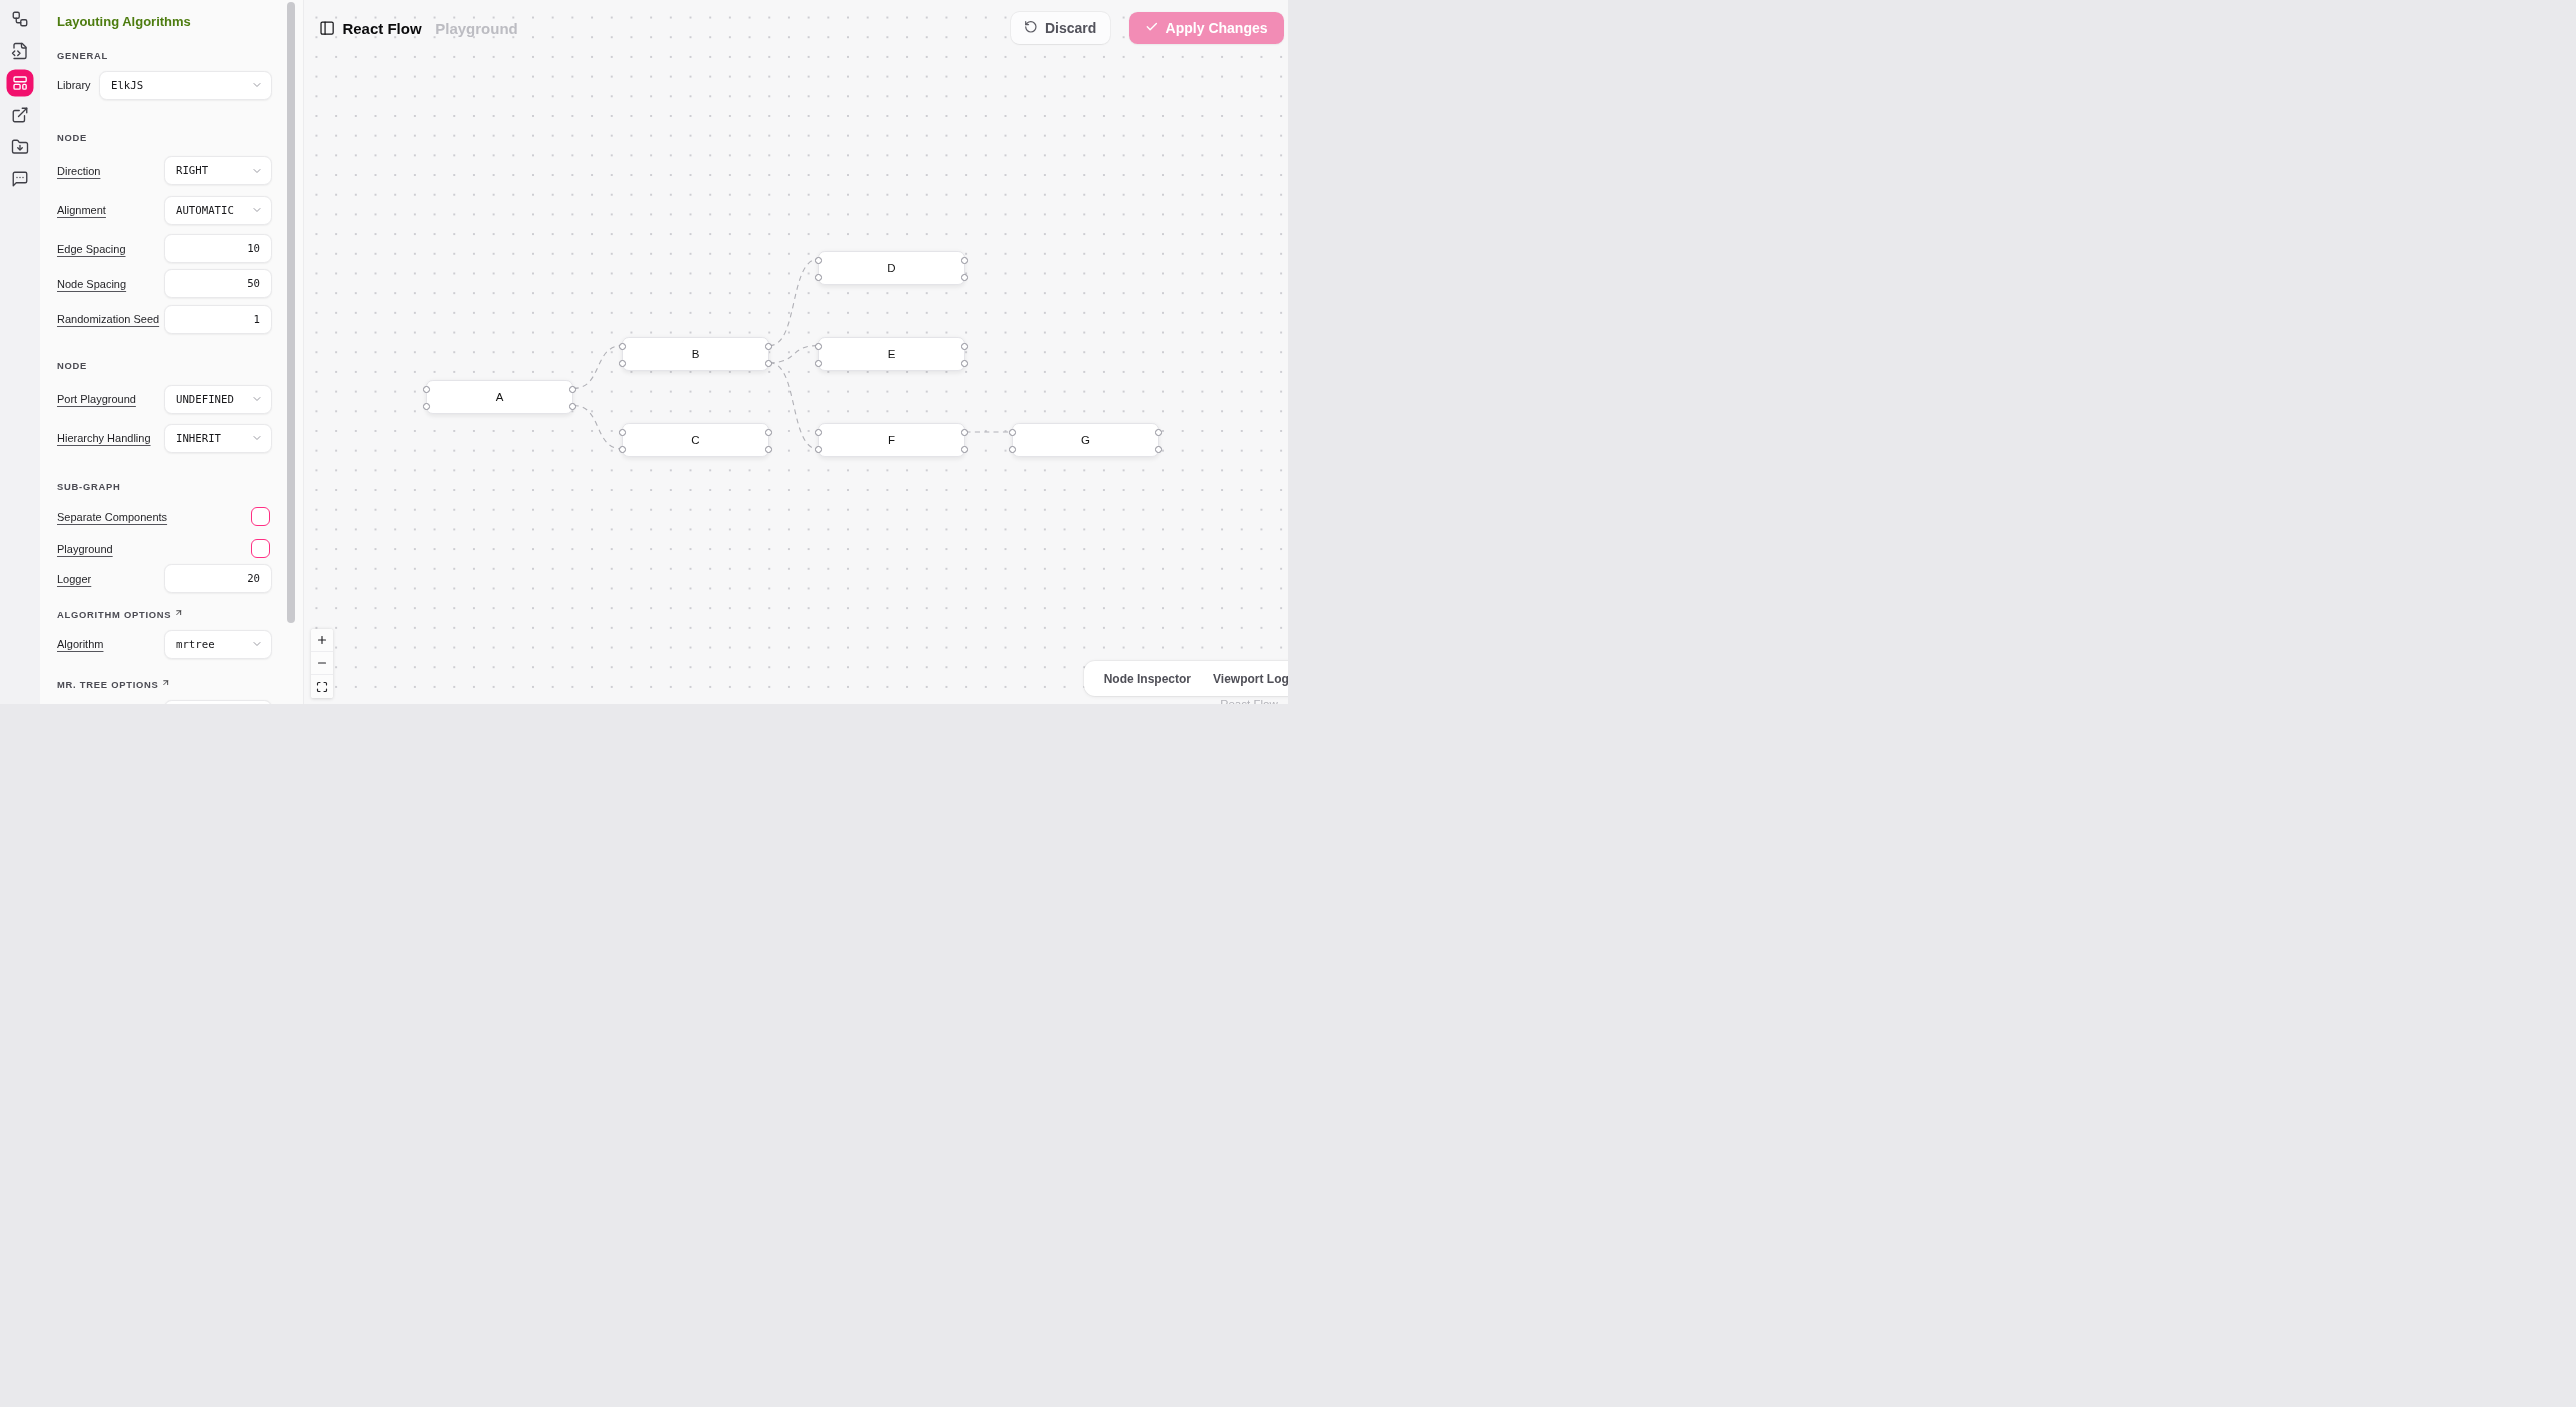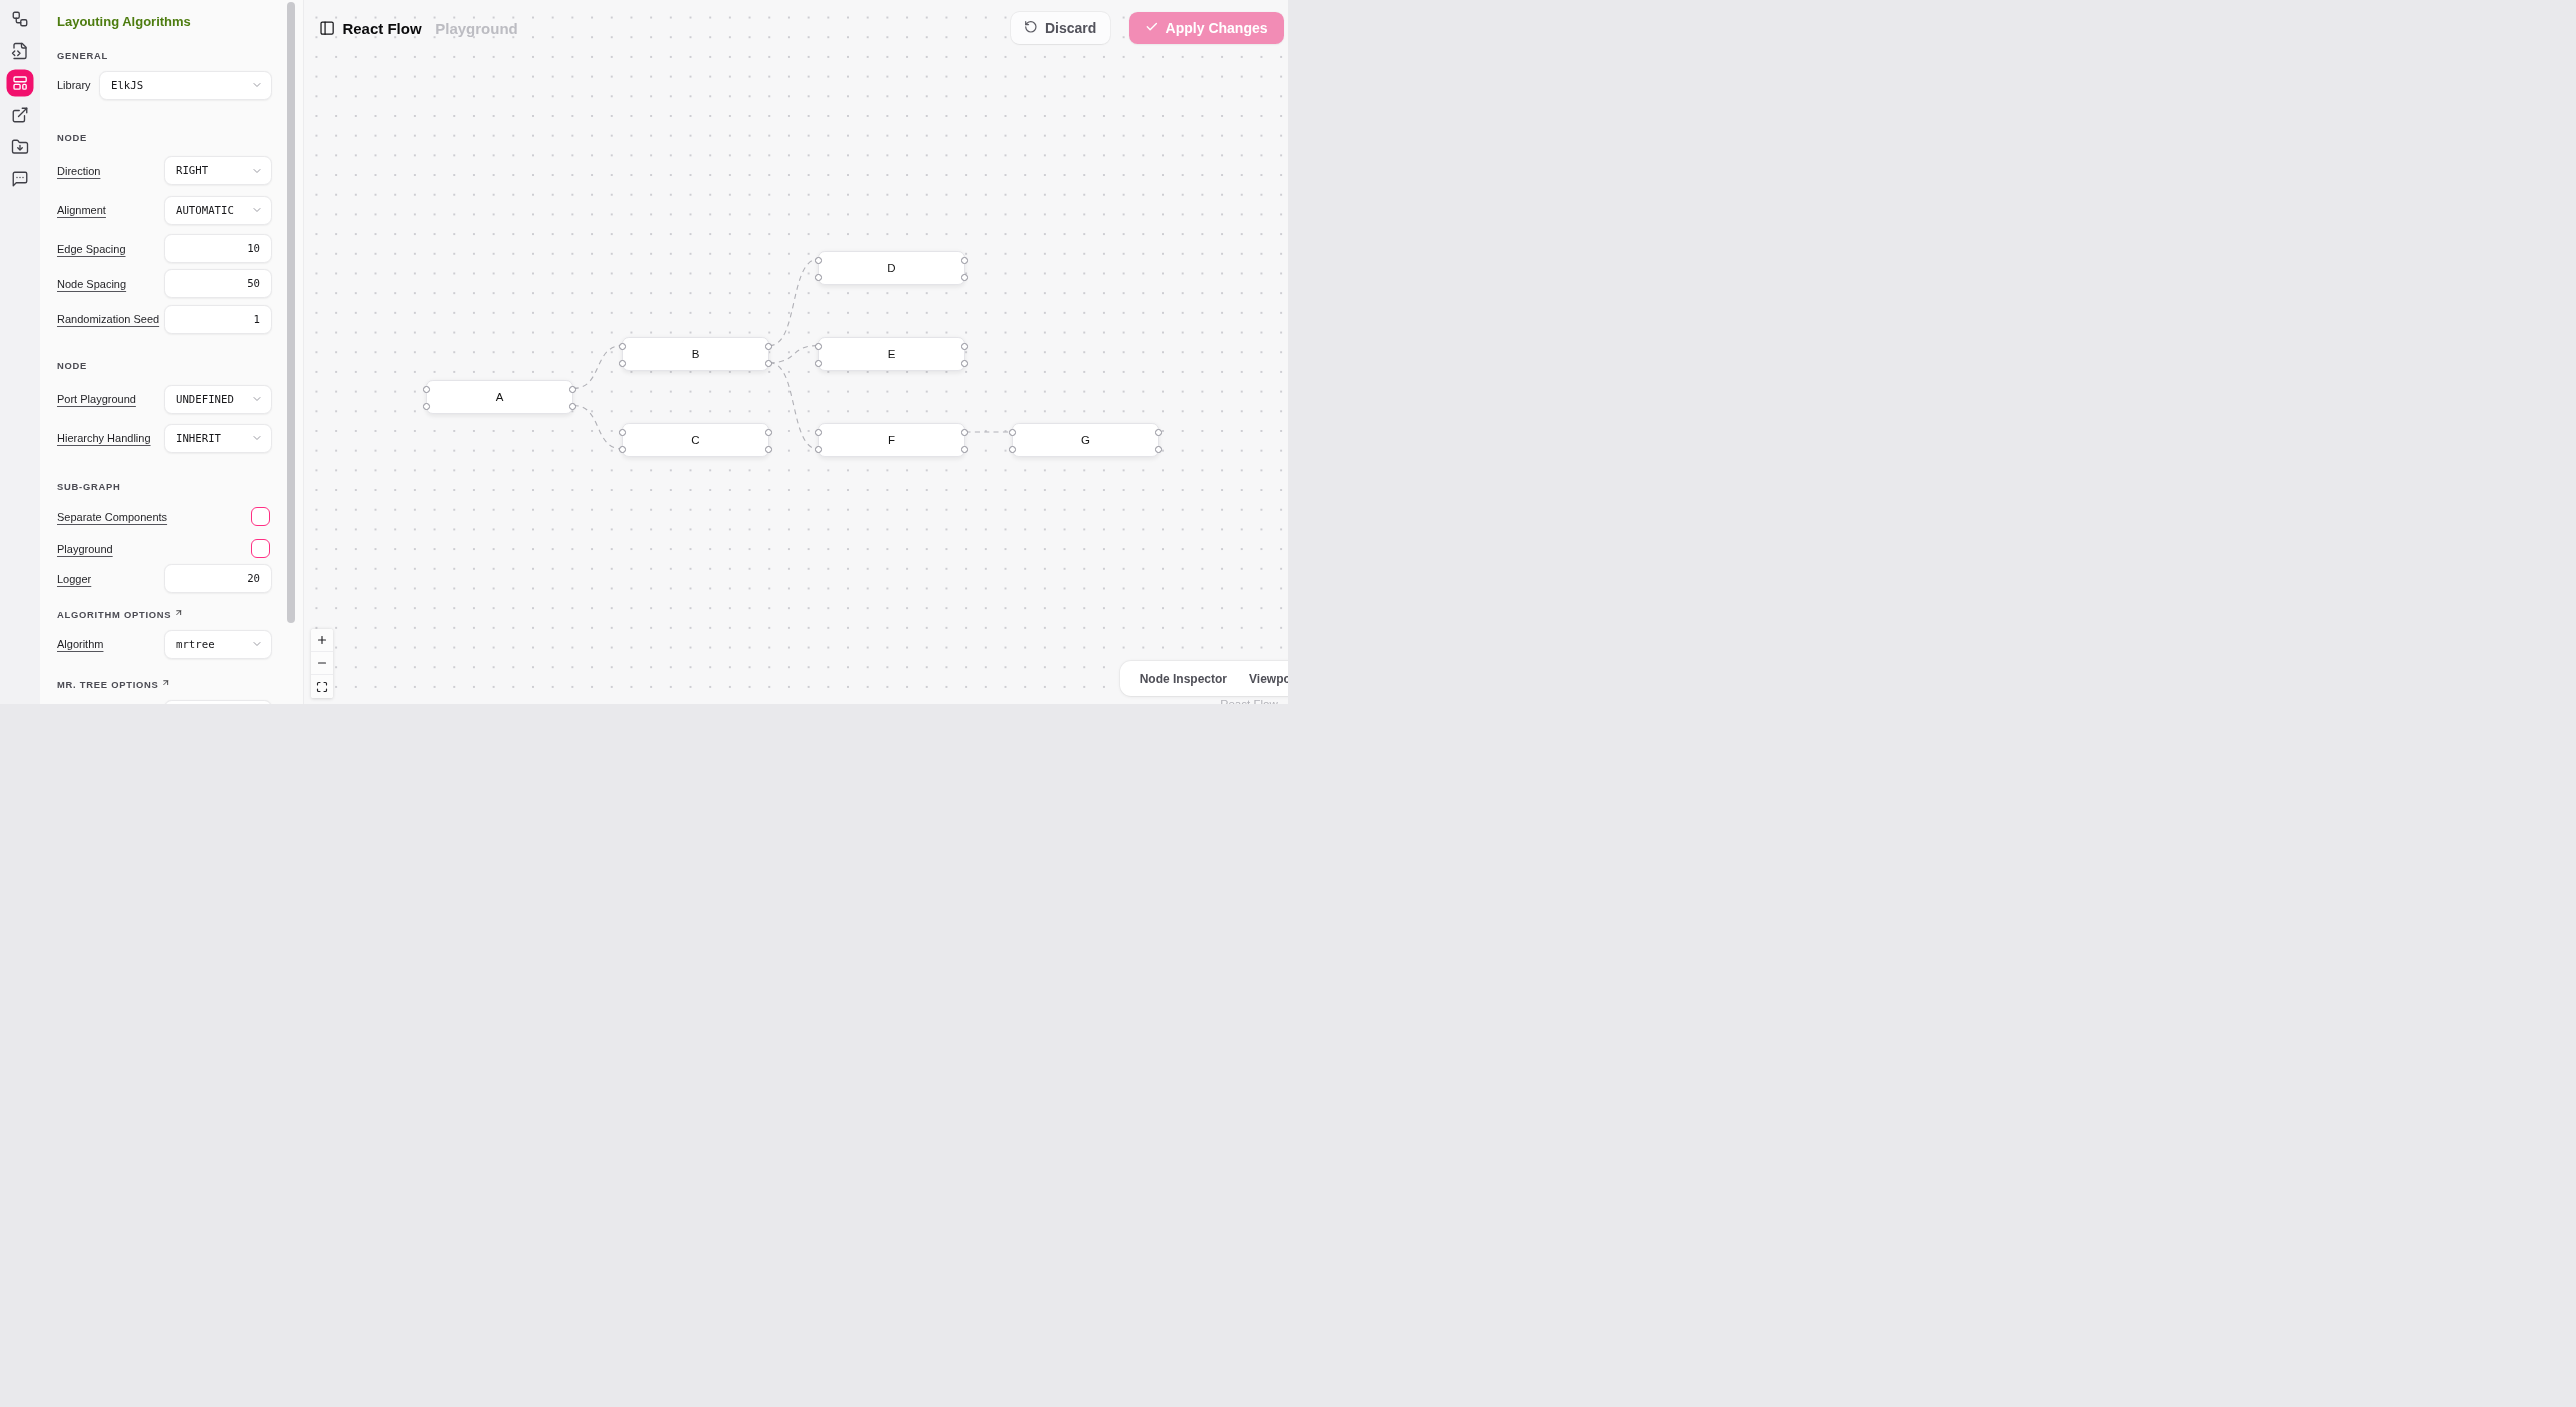--- a/index.html
+++ b/index.html
@@ -109,21 +109,21 @@
     display:flex; flex-direction:column; background:#fcfcfc;
   }
   .zoom-btn {
     height:23px; background:#fcfcfc; border:none; border-bottom:0.9px solid #ededf0;
     display:flex; align-items:center; justify-content:center; color:#232327; cursor:pointer;
   }
   .zoom-btn:last-child { border-bottom:none; }
   .zoom-btn svg { width:12px; height:12px; }
   
   .devtools {
-    position:absolute; left:816px; top:661px; height:35px; z-index:15;
+    position:absolute; left:780px; top:661px; height:35px; z-index:15;
     background:#fff; border-radius:11px; box-shadow:0 0 0 0.9px rgba(0,0,0,0.03), 0 0.9px 3.4px rgba(0,0,0,0.07);
     display:flex; align-items:center; gap:22px; padding:0 19.7px;
   }
   .devtools .dt-item { font-size:12px; font-weight:bold; color:#4f4f57; cursor:pointer; white-space:nowrap; }
   .attribution {
     position:absolute; right:10.3px; top:698px; z-index:14;
     font-size:11.5px; color:#b2b2b8;
   }
 </style>
 </head>

